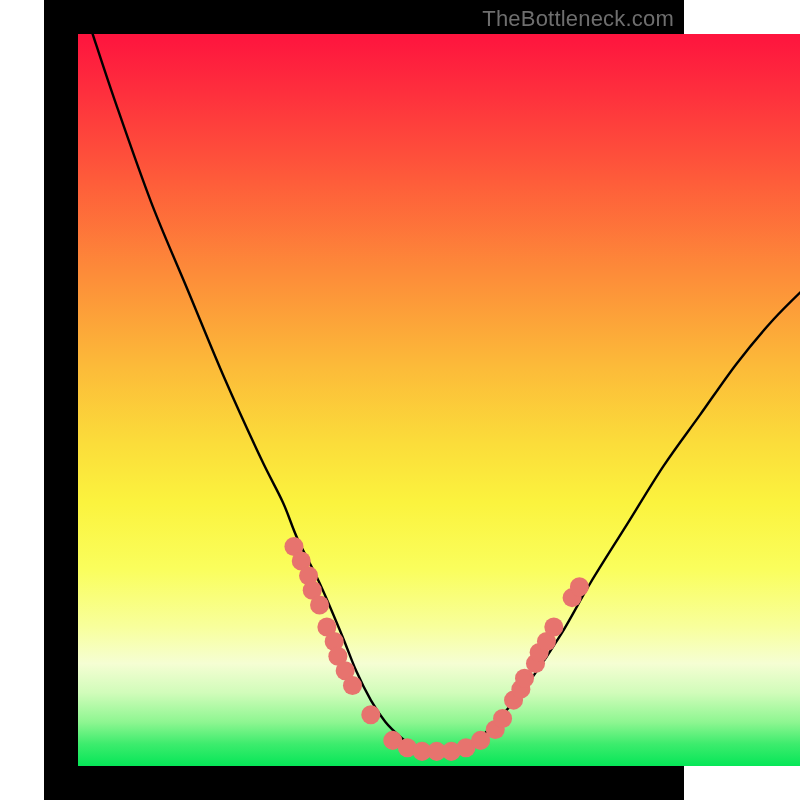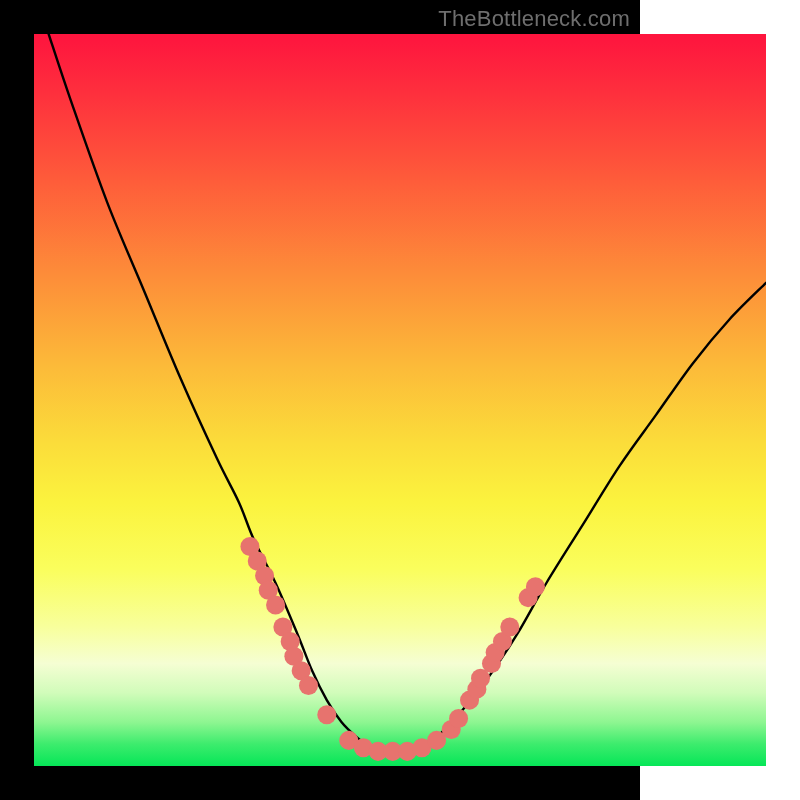--- a/index.html
+++ b/index.html
@@ -8,20 +8,21 @@
     width: 800px;
     height: 800px;
     overflow: hidden;
     font-family: Arial, Helvetica, sans-serif;
   }
   .frame {
     position: relative;
     width: 640px;
     height: 800px;
     background: #000;
+    margin-left: 44px;
   }
   .watermark {
     position: absolute;
     top: 6px;
     right: 10px;
     color: #6e6e6e;
     font-size: 22px;
     font-weight: 400;
     letter-spacing: 0.2px;
     z-index: 10;

